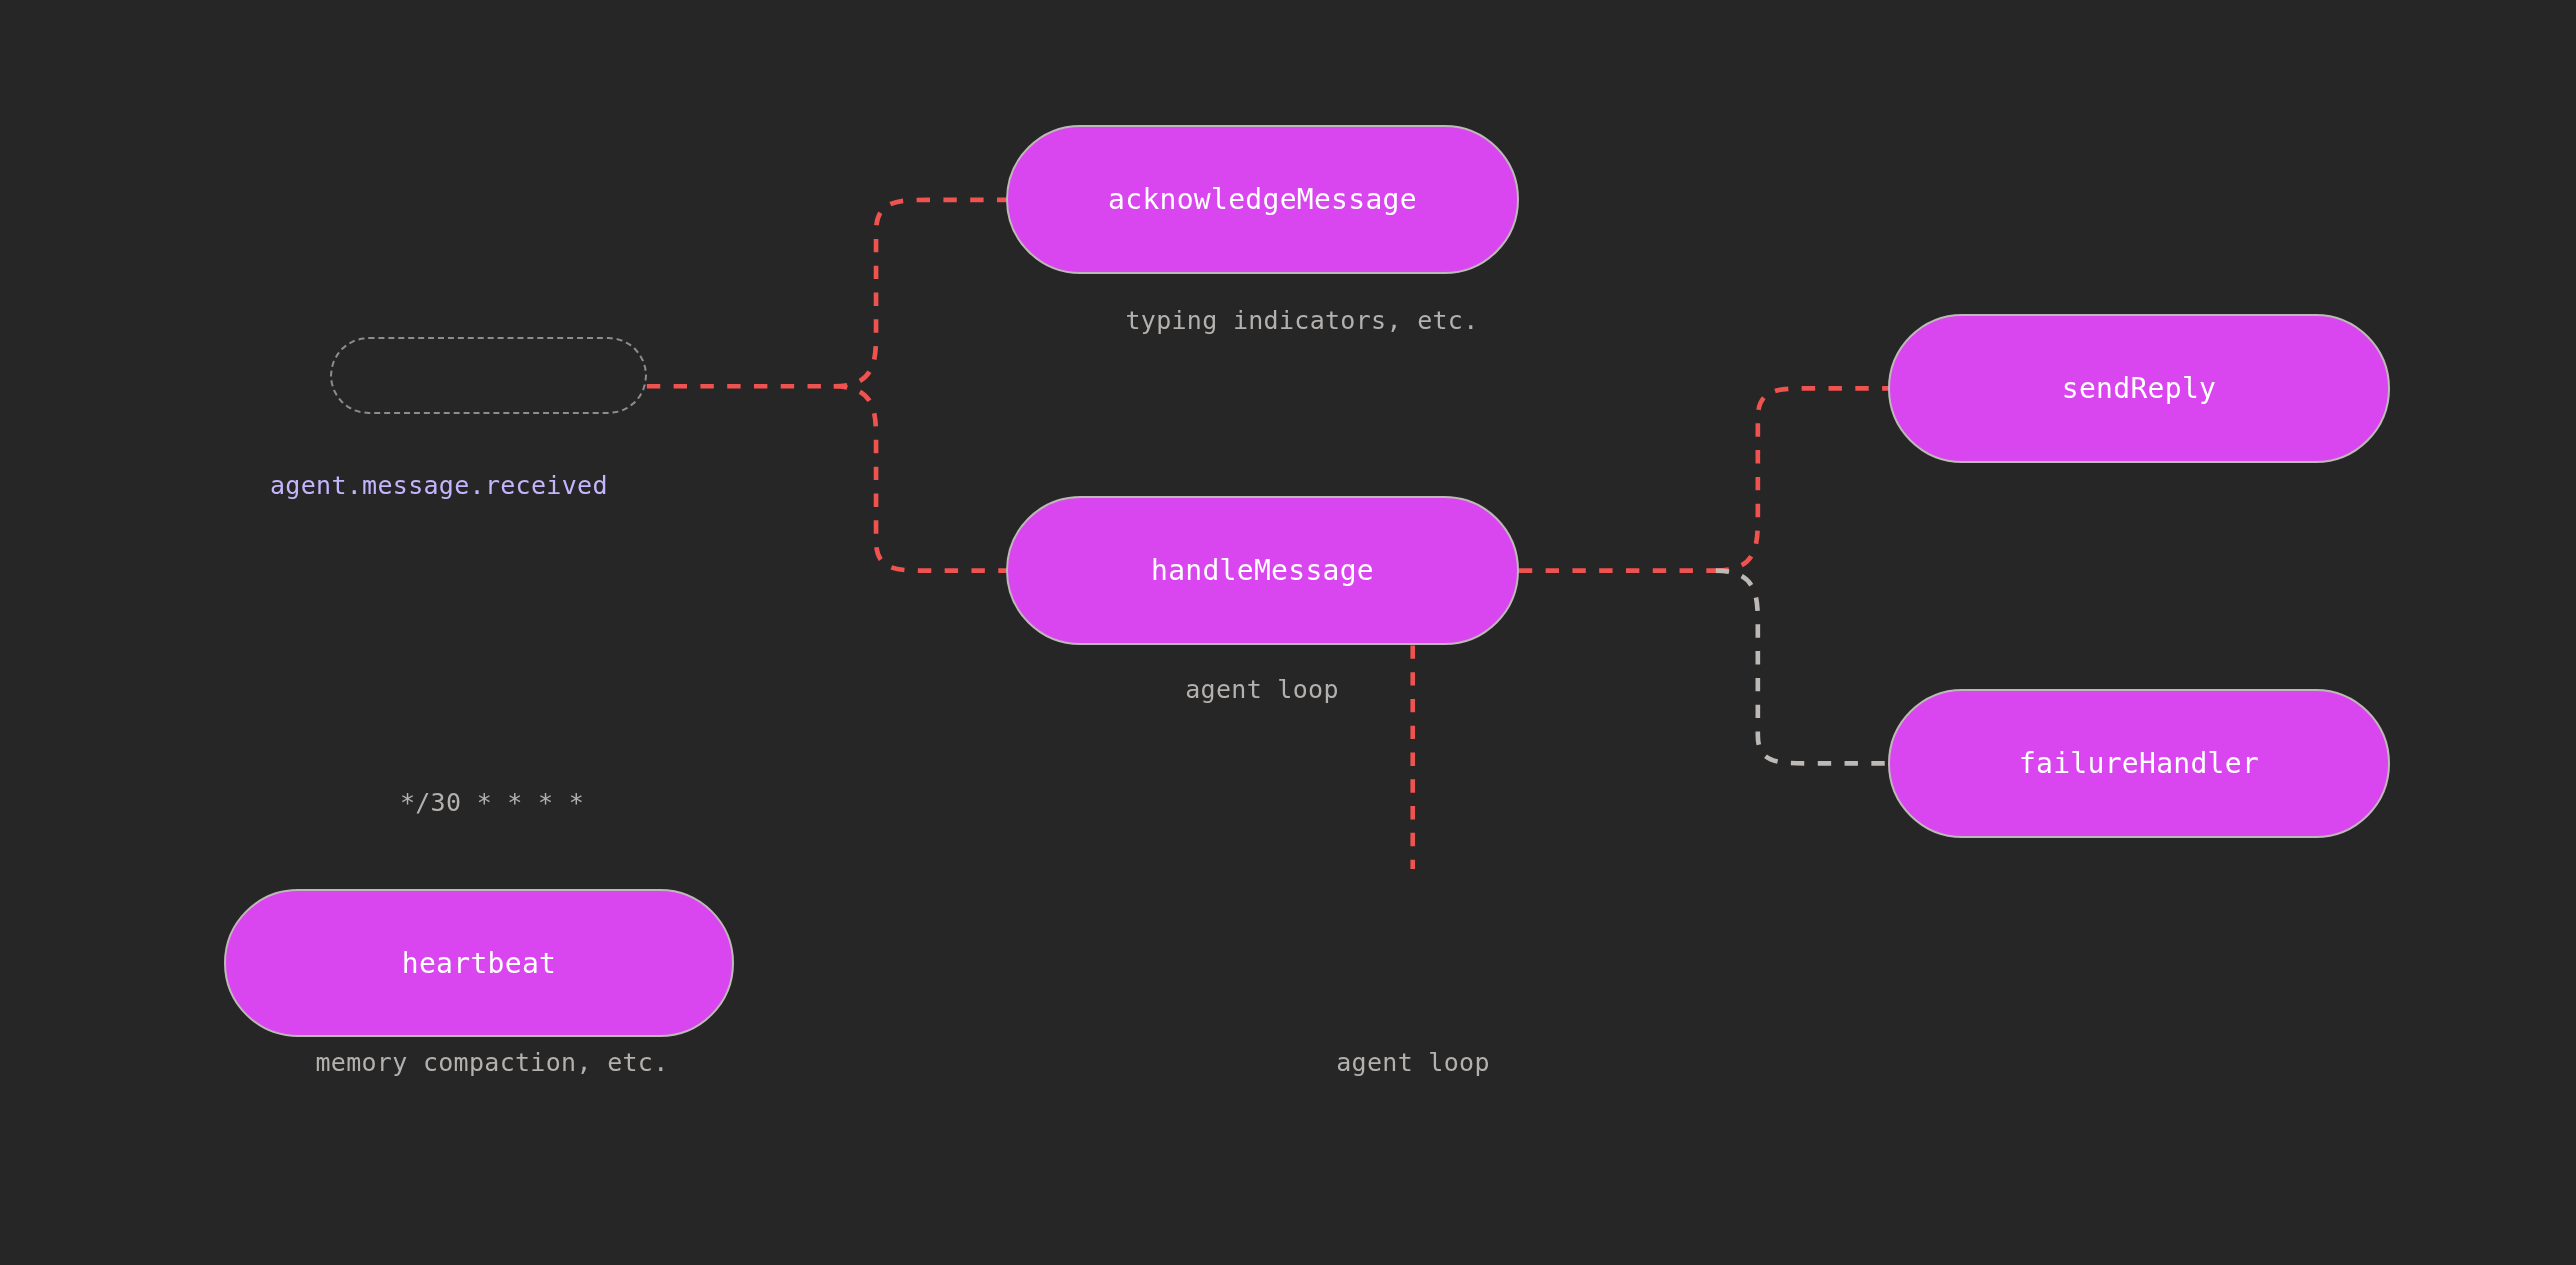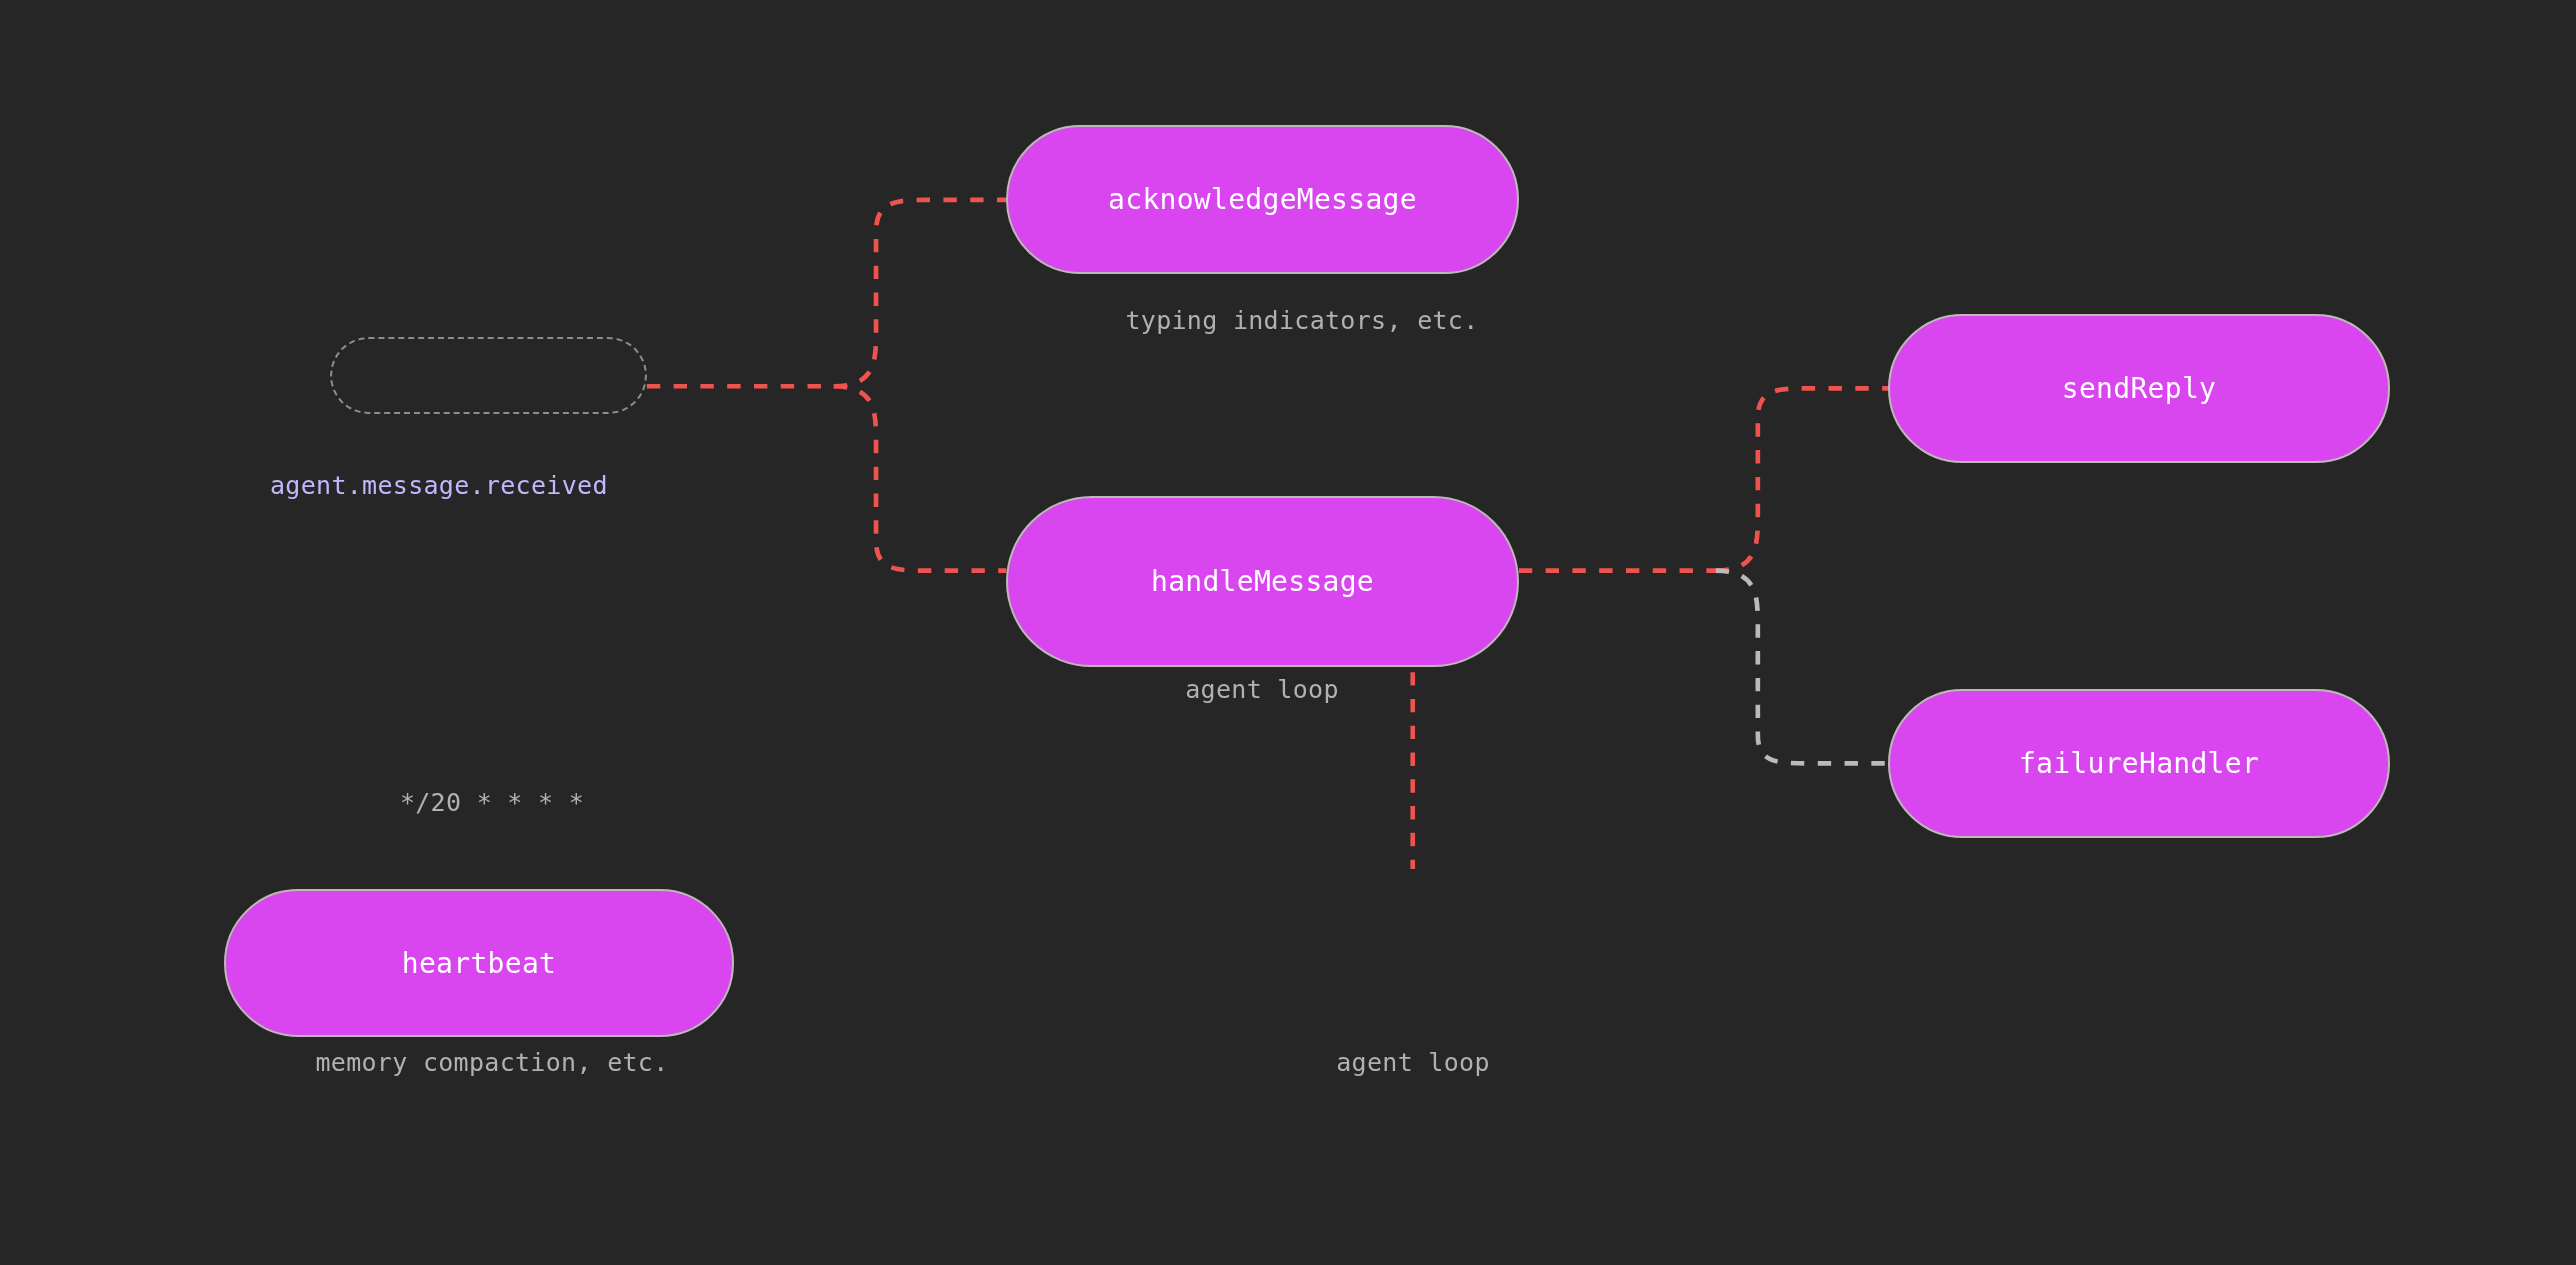--- a/index.html
+++ b/index.html
@@ -85,34 +85,34 @@
   <div class="node ghost" style="left:330px; top:337px; width:317px; height:77px;">
     <span></span>
   </div>
   <div class="caption bright" style="left:270px; top:471px;">agent.message.received</div>
 
   <div class="node" style="left:1006px; top:125px; width:513px; height:149px;">
     <span>acknowledgeMessage</span>
   </div>
   <div class="caption center" style="left:1262px; top:306px;margin-left:40px;">typing indicators, etc.</div>
 
-  <div class="node" style="left:1006px; top:496px; width:513px; height:171px;">
+  <div class="node" style="left:1006px; top:496px; width:513px; height:149px;">
     <span>handleMessage</span>
   </div>
   <div class="caption center" style="left:1262px; top:675px;">agent loop</div>
 
   <div class="node" style="left:1888px; top:689px; width:502px; height:149px;">
     <span>failureHandler</span>
   </div>
 
   <div class="node" style="left:1888px; top:314px; width:502px; height:149px;">
     <span>sendReply</span>
   </div>
 
-  <div class="caption center" style="left:492px; top:788px;">*/20 * * * *</div>
+  <div class="caption center" style="left:492px; top:788px;">*/30 * * * *</div>
 
   <div class="node" style="left:224px; top:869px; width:510px; height:148px;margin-top:20px;">
     <span>heartbeat</span>
   </div>
   <div class="caption center" style="left:492px; top:1048px;">memory compaction, etc.</div>
 
   <div class="caption center" style="left:1413px; top:1048px;">agent loop</div>
 
 </div>
 

